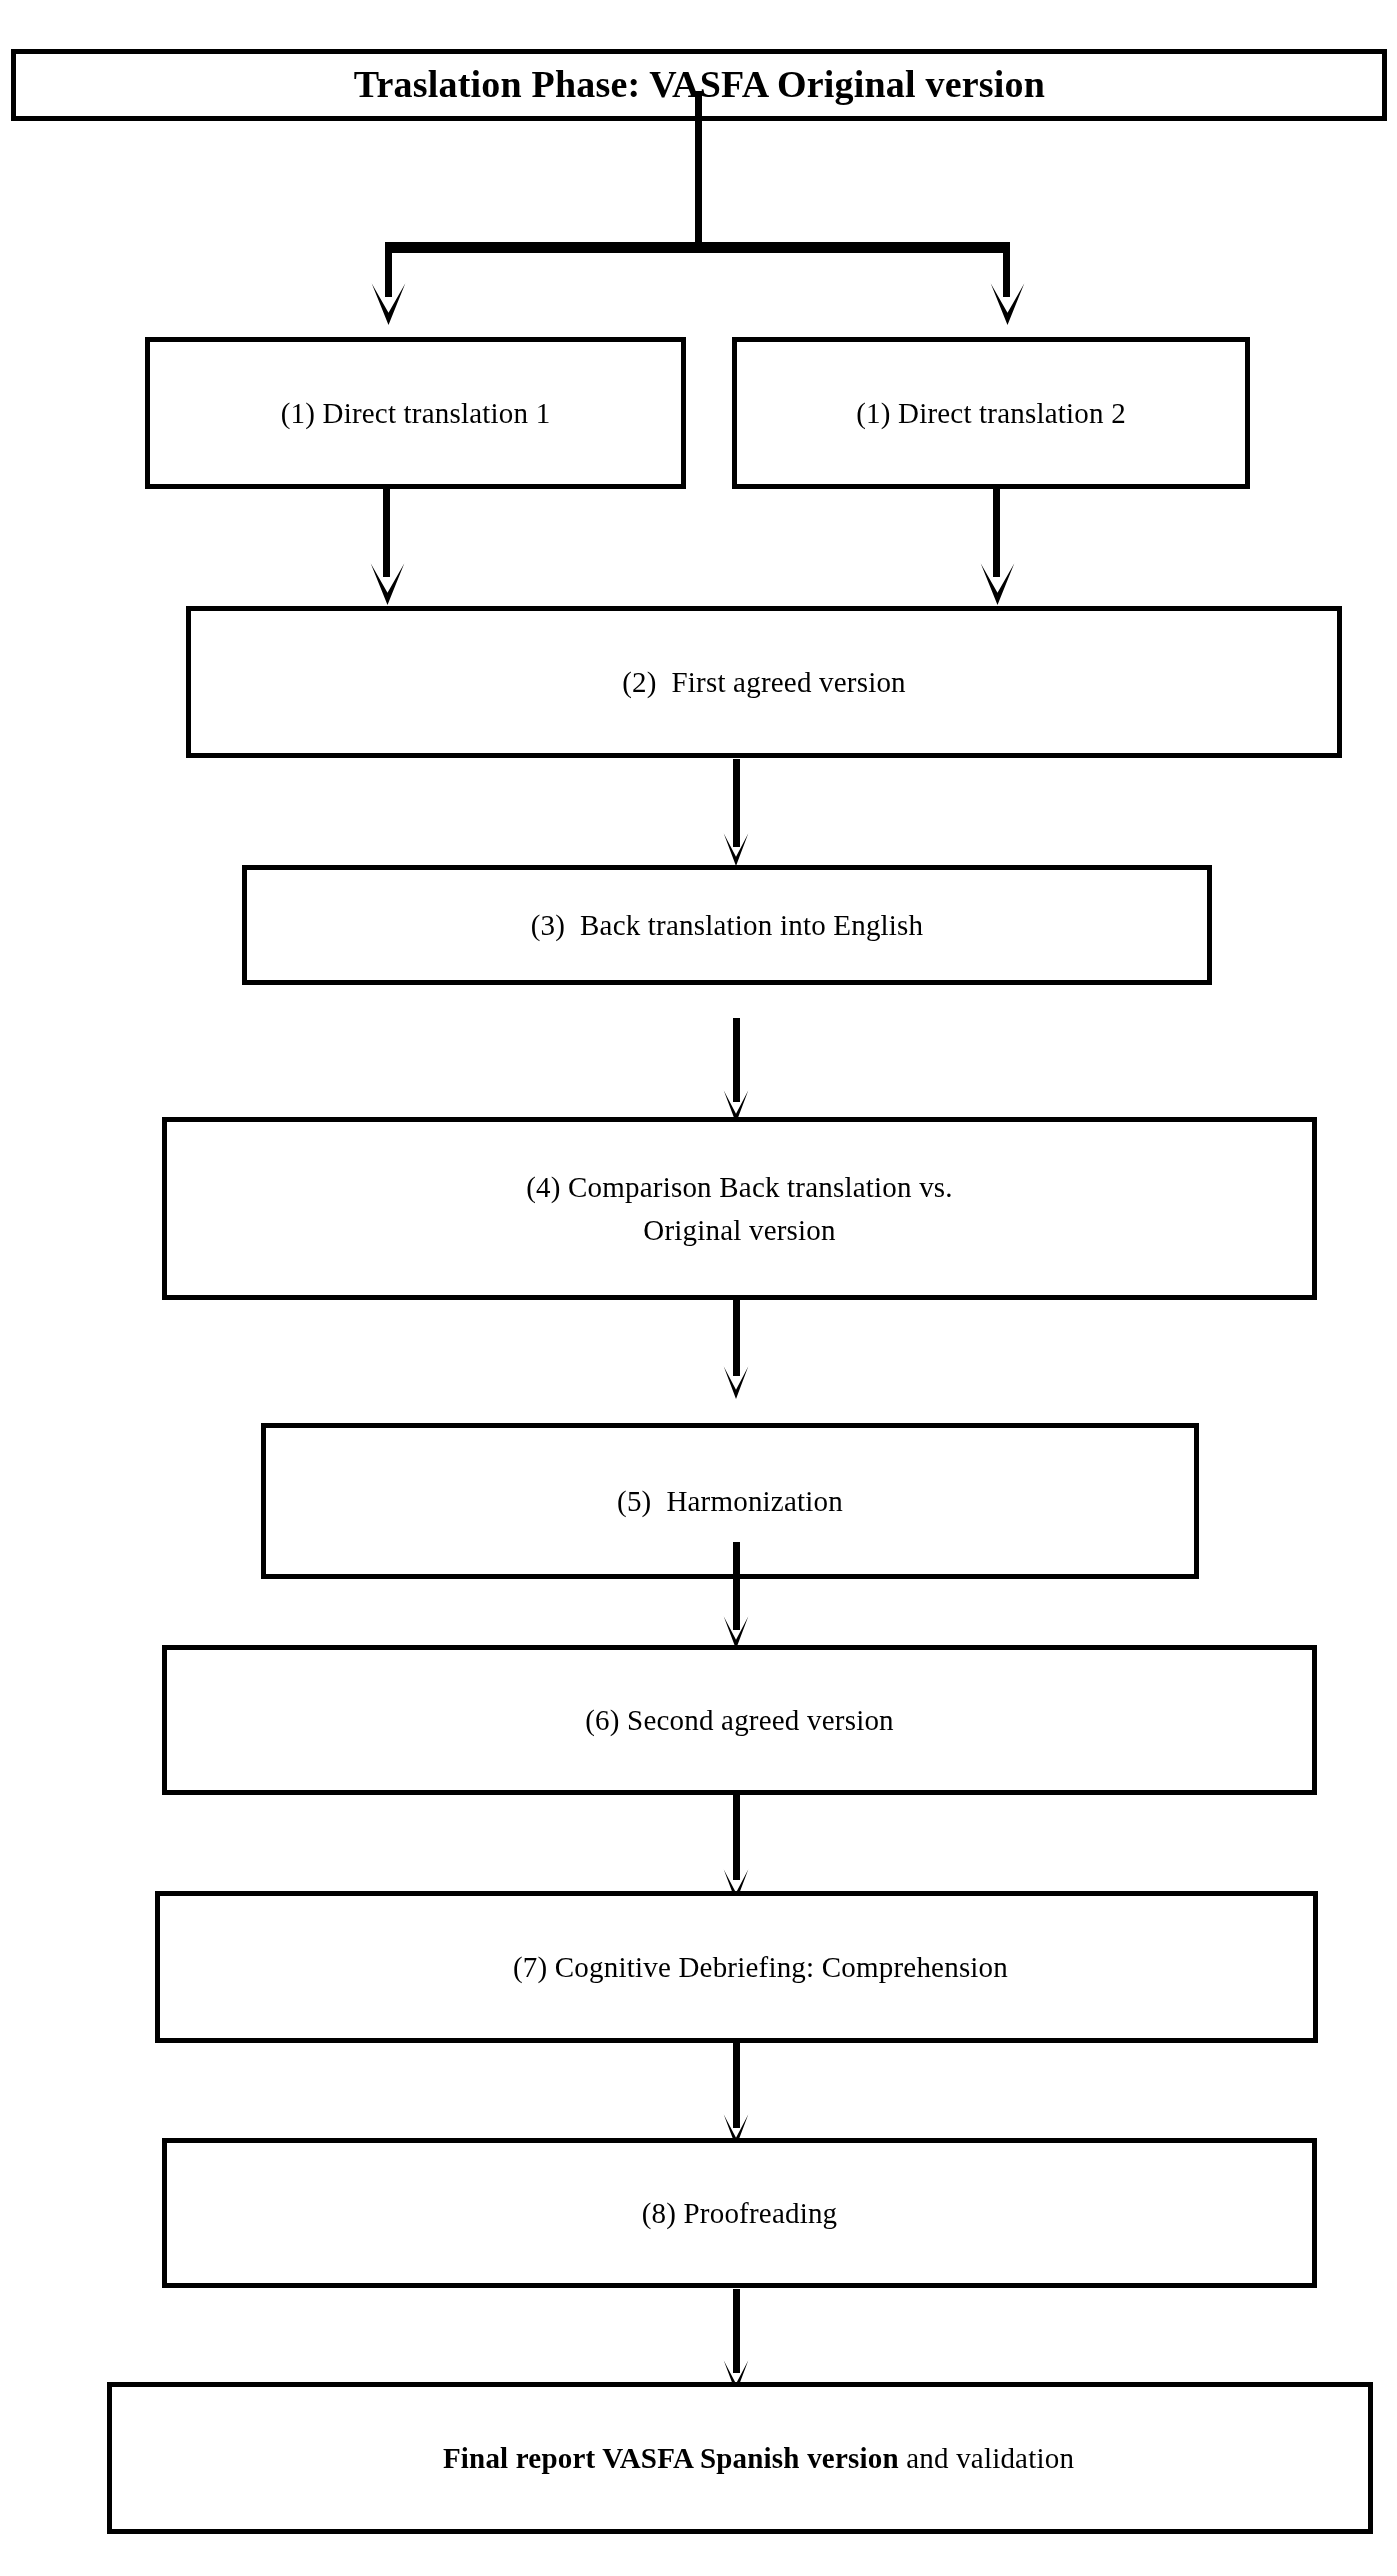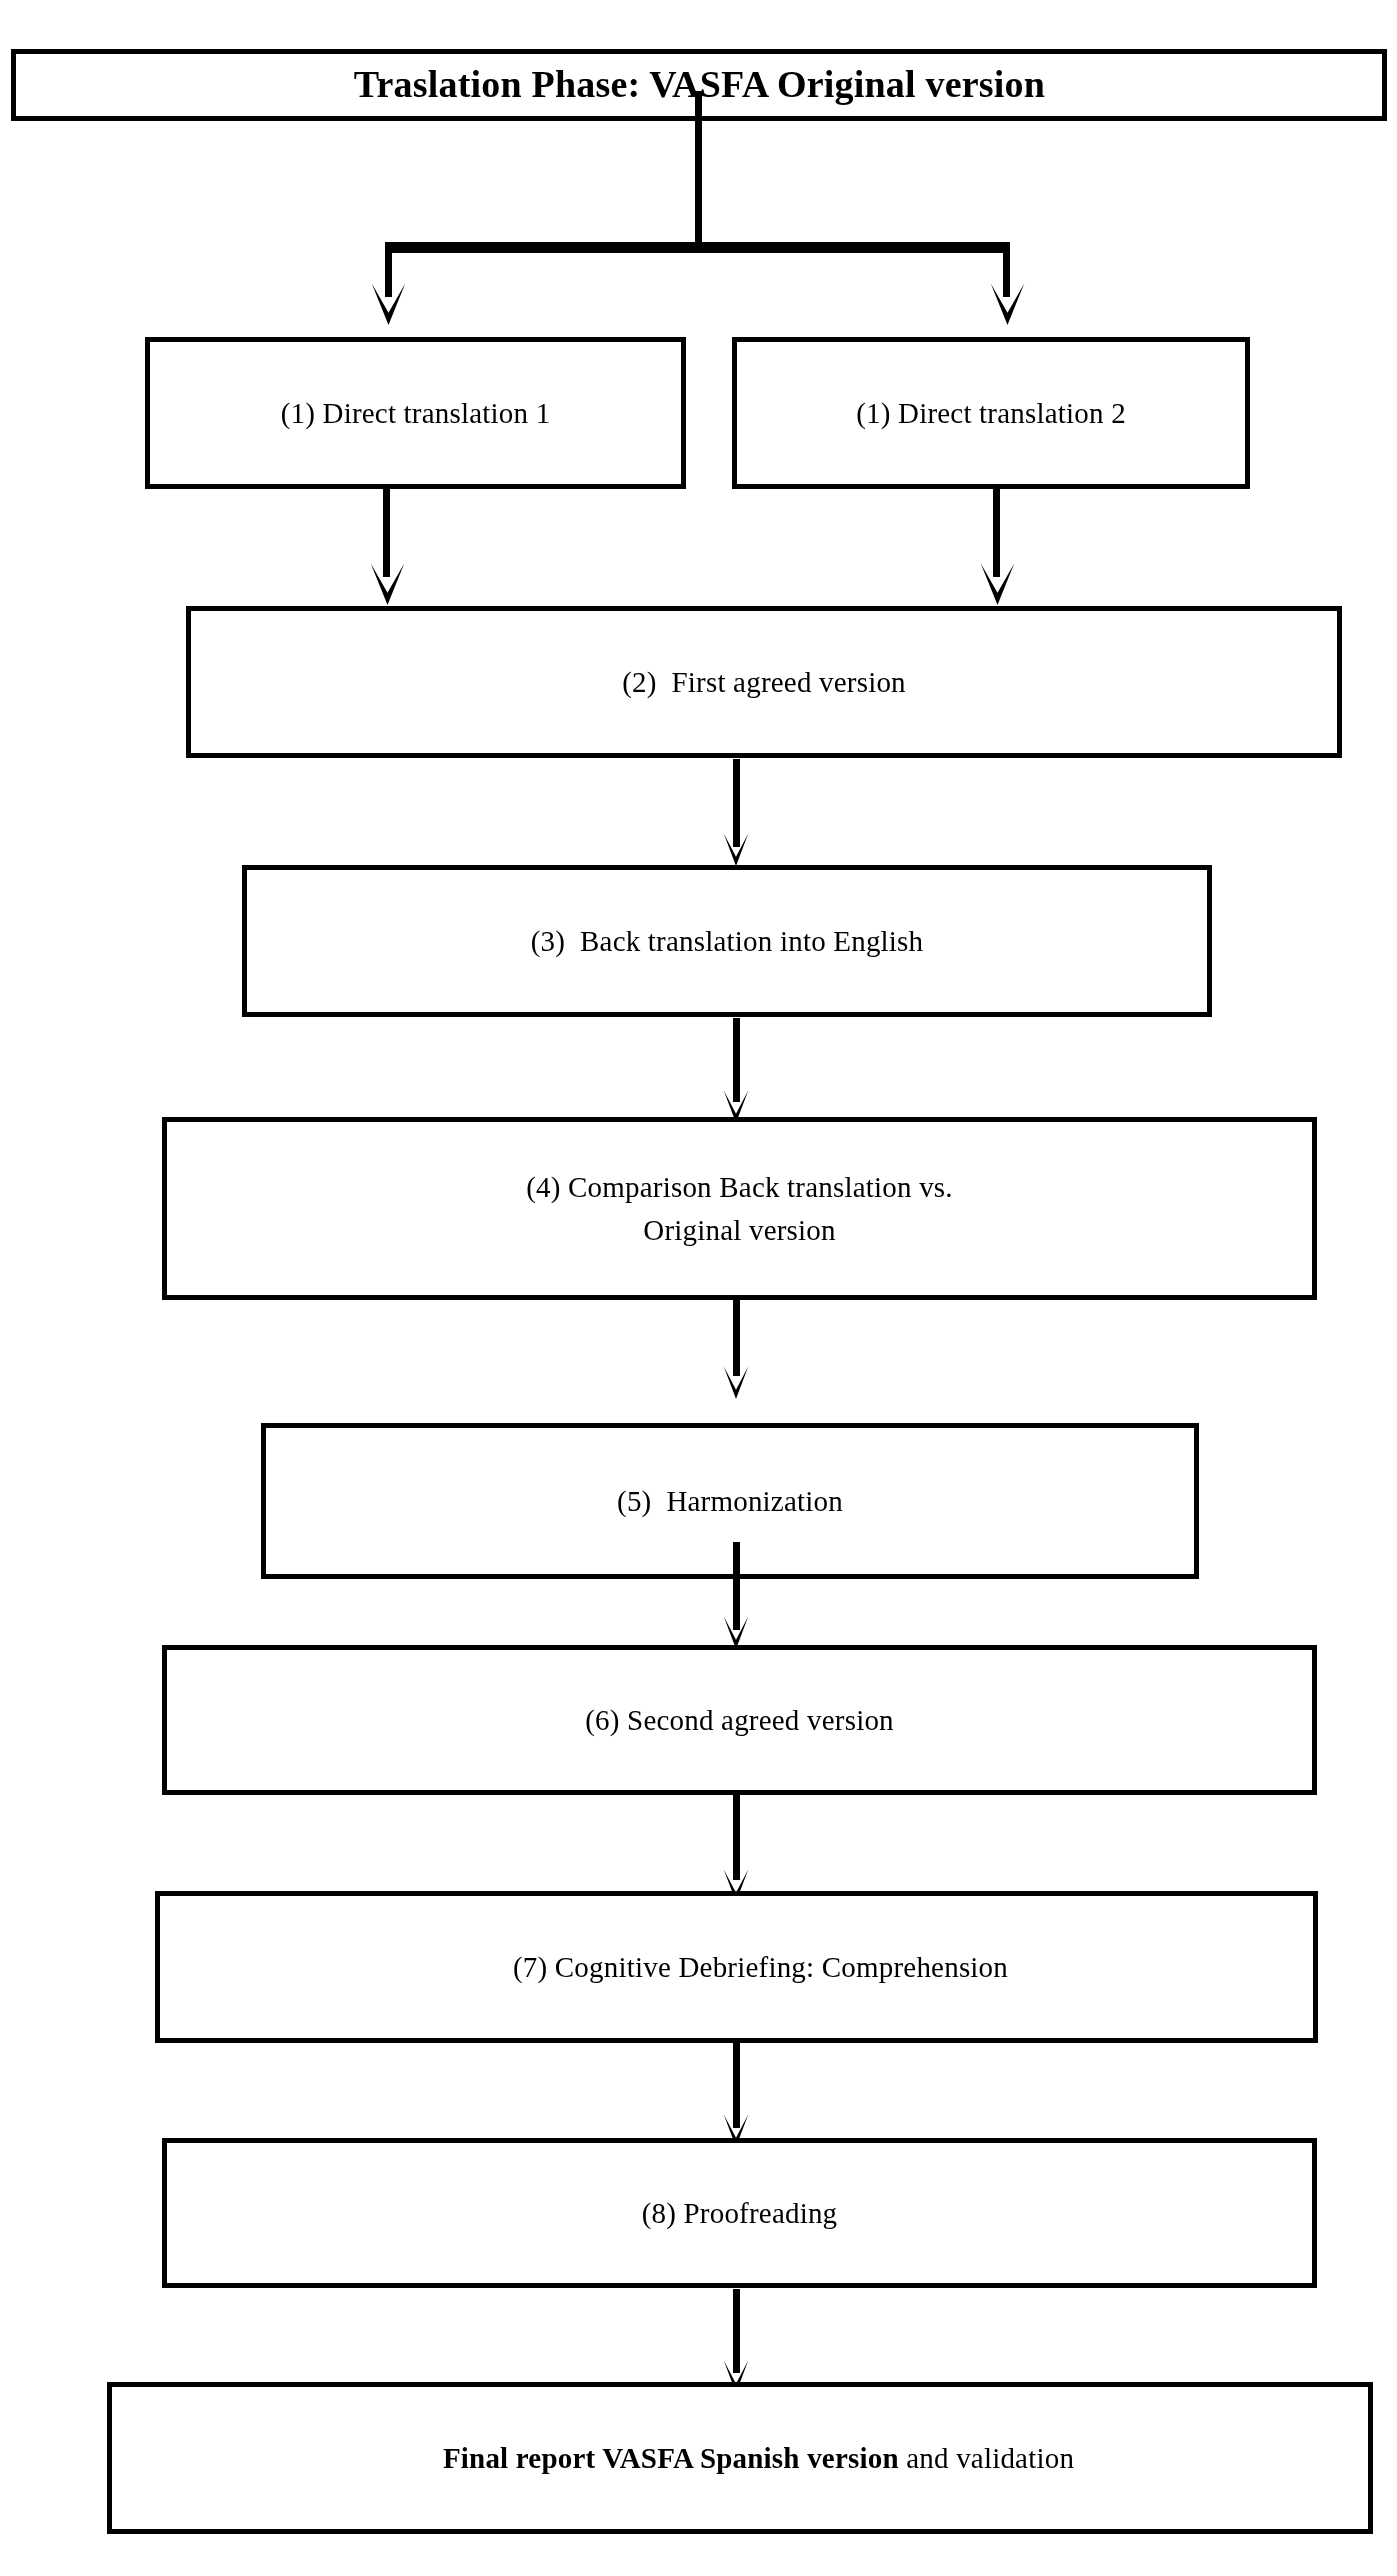--- a/index.html
+++ b/index.html
@@ -124,21 +124,21 @@
     <span class="txt">(2)  First agreed version</span>
   </div>
 
   <div class="vline" style="left:733px; top:759px; height:88px;"></div>
   <div class="arrowhead small" style="left:723px; top:832px;">
     <svg viewBox="0 0 34 44" preserveAspectRatio="none">
       <path d="M1 2 L17 32 L33 2 L17 44 Z" fill="#000000"></path>
     </svg>
   </div>
 
-  <div class="node" style="left:242px; top:865px; width:970px; height:152px;">
+  <div class="node" style="left:242px; top:865px; width:970px; height:120px;">
     <span class="txt">(3)  Back translation into English</span>
   </div>
 
   <div class="vline" style="left:733px; top:1018px; height:84px;"></div>
   <div class="arrowhead small" style="left:723px; top:1089px;">
     <svg viewBox="0 0 34 44" preserveAspectRatio="none">
       <path d="M1 2 L17 32 L33 2 L17 44 Z" fill="#000000"></path>
     </svg>
   </div>
 

